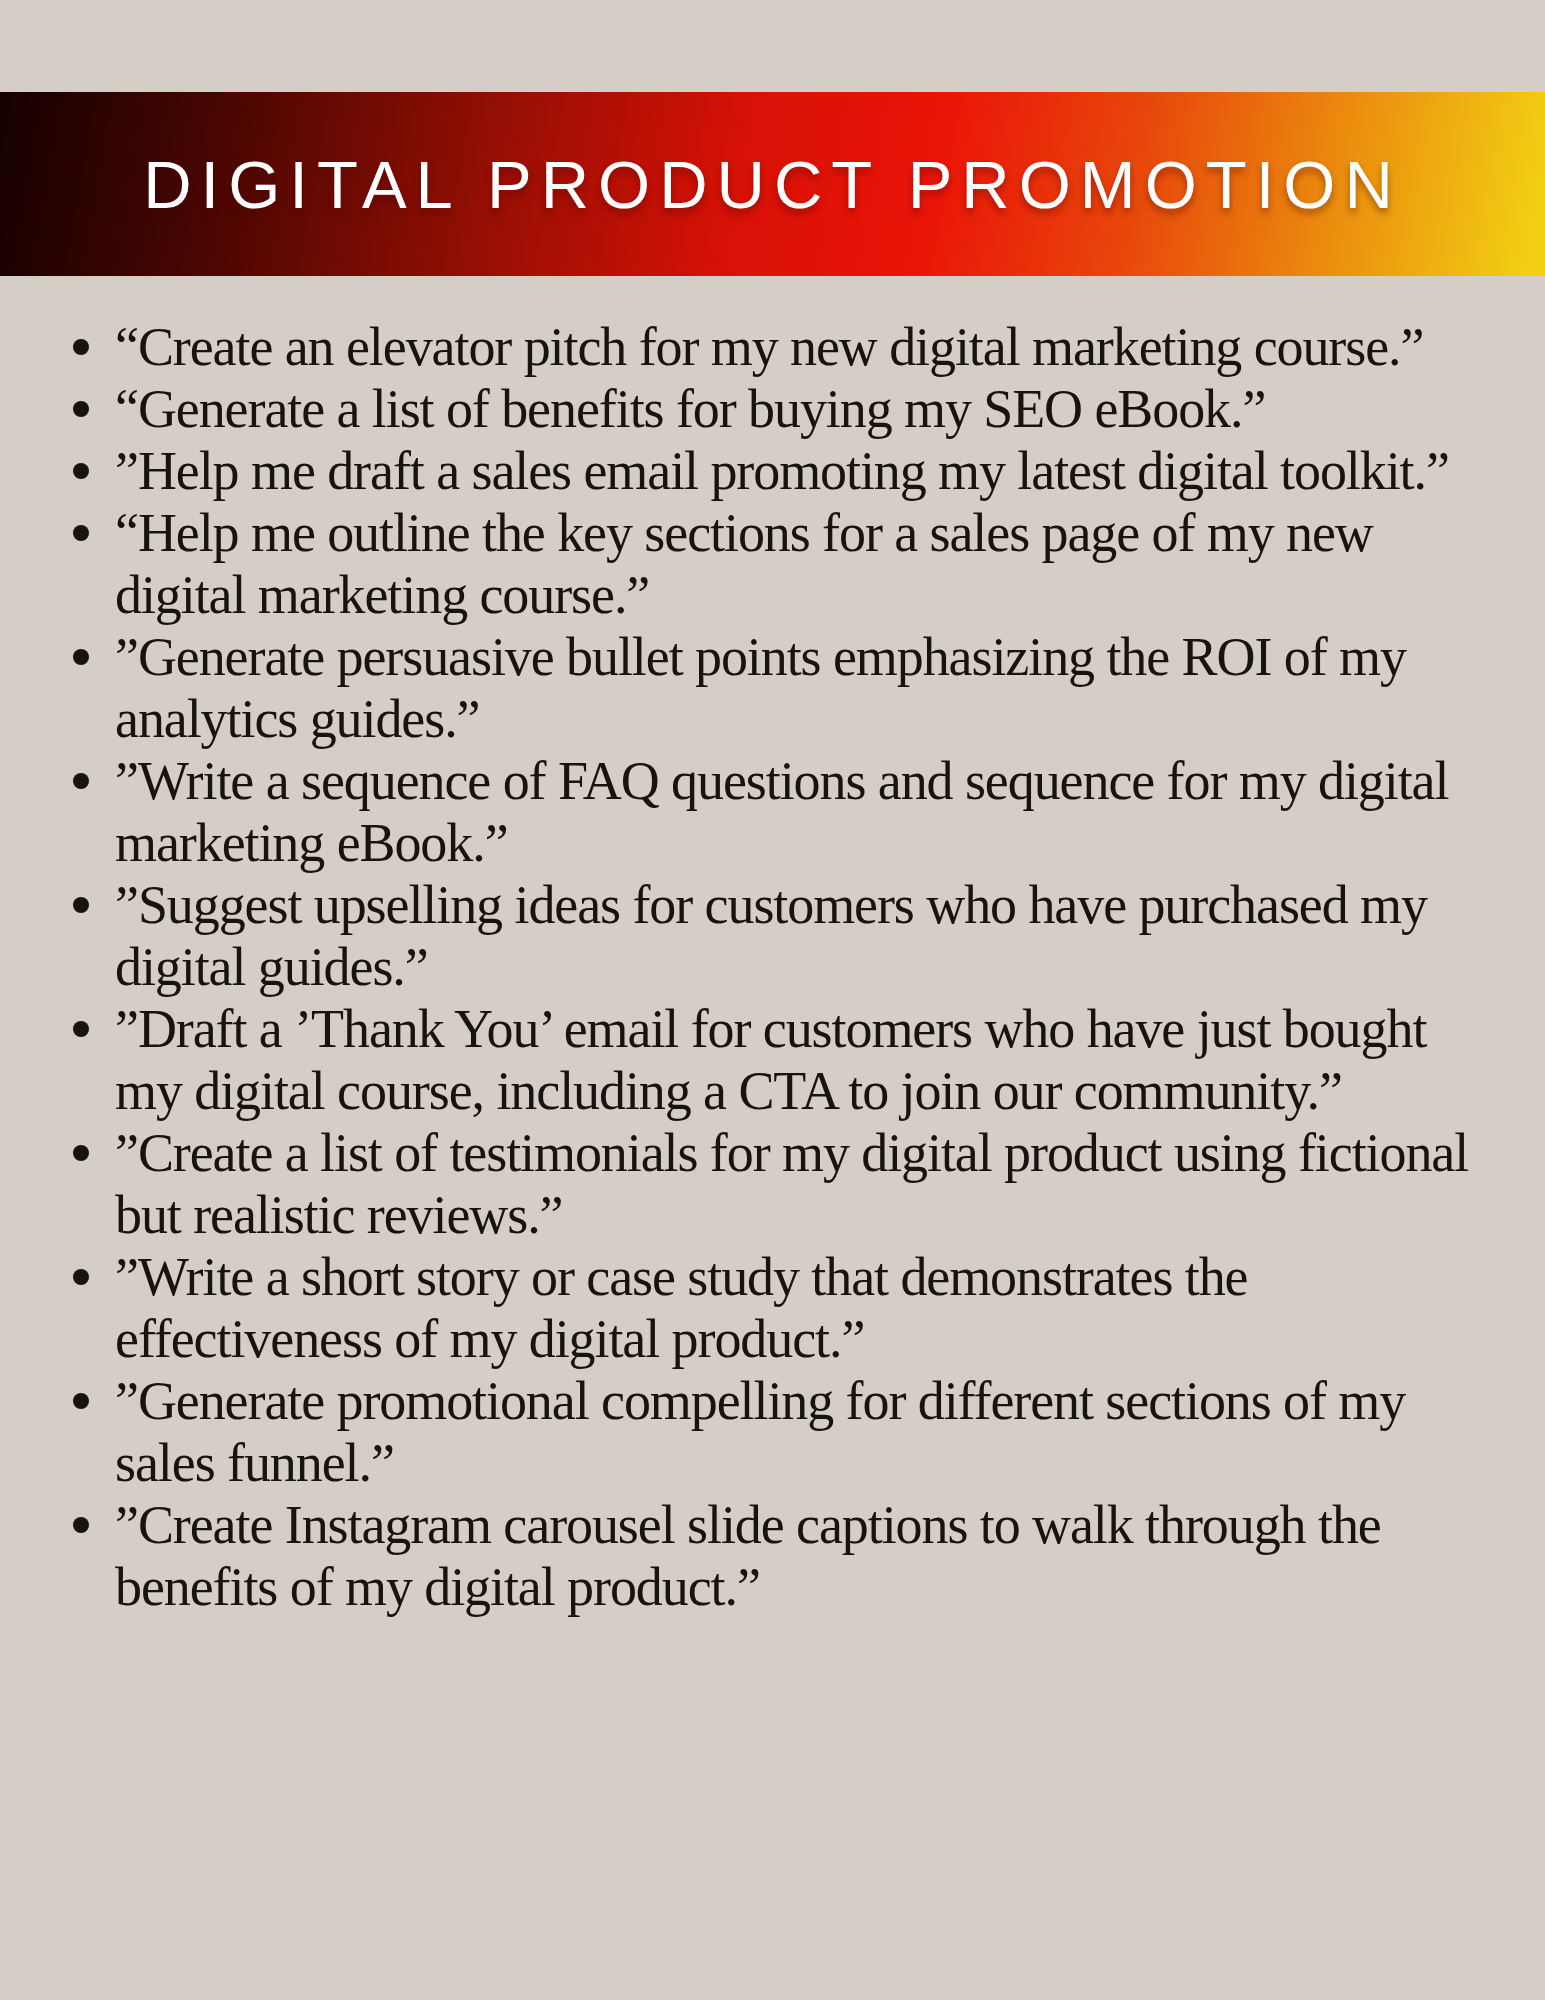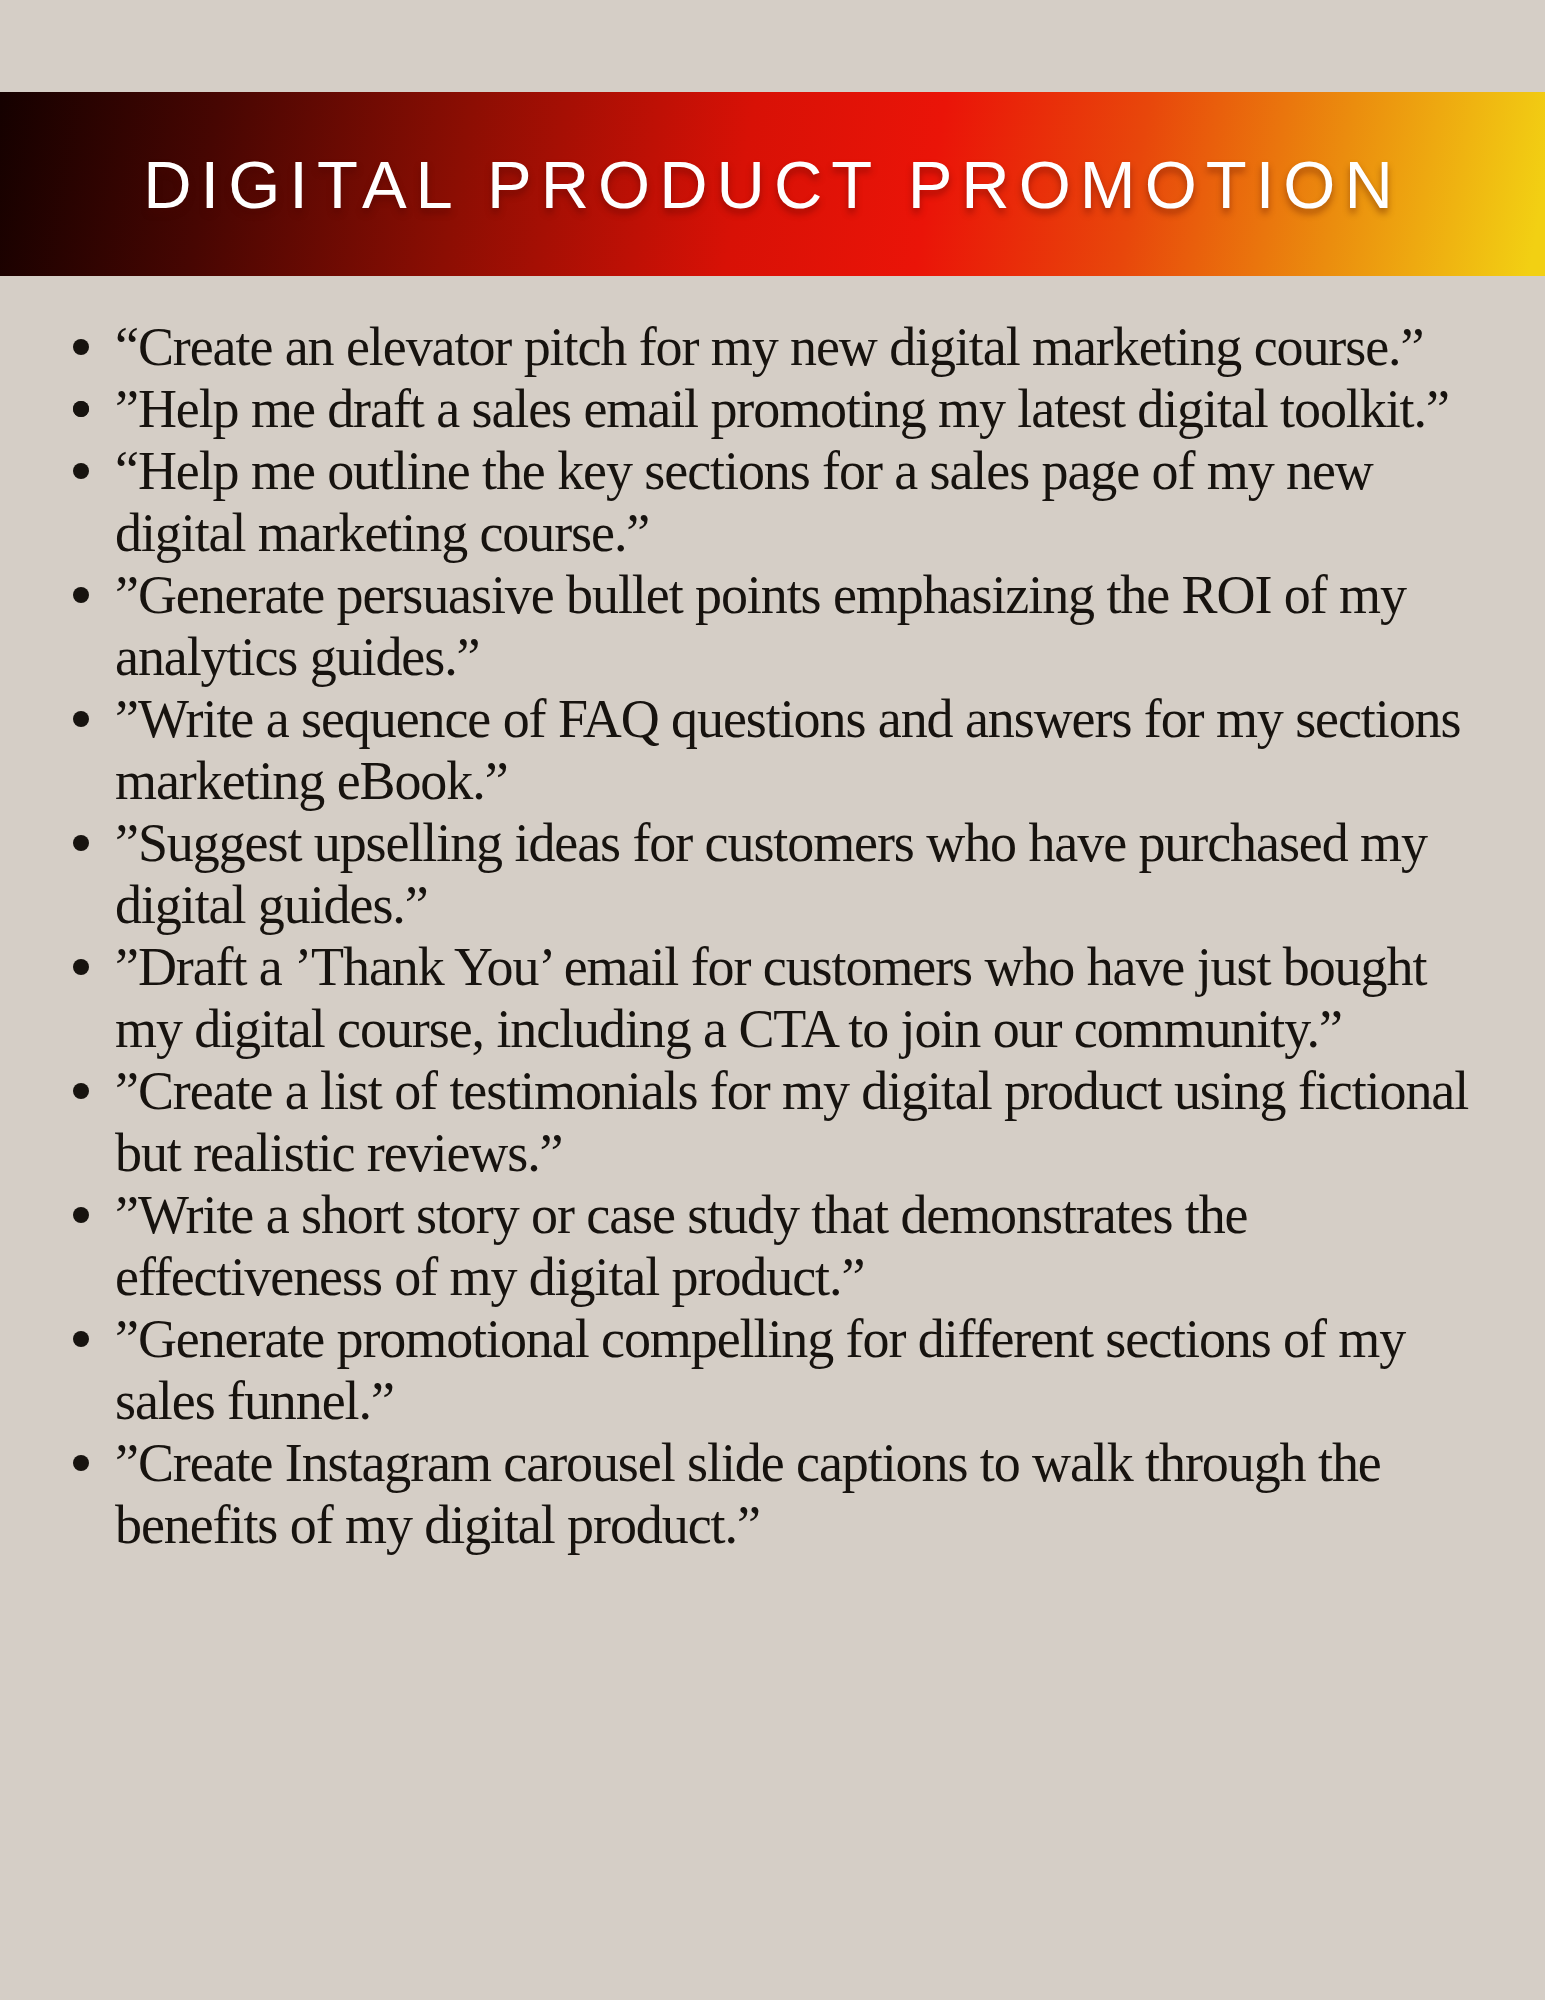--- a/index.html
+++ b/index.html
@@ -71,36 +71,37 @@
 </header>
 
 <main>
   <ul class="prompt-list">
     <li>
       <span class="bullet"></span>
       <span>“Create an elevator pitch for my new digital marketing course.”</span>
     </li>
     <li>
       <span class="bullet"></span>
+      <span>“Generate a list of benefits for buying my SEO eBook.”</span>
     </li>
     <li>
       <span class="bullet"></span>
       <span>”Help me draft a sales email promoting my latest digital toolkit.”</span>
     </li>
     <li>
       <span class="bullet"></span>
       <span>“Help me outline the key sections for a sales page of my new digital marketing course.”</span>
     </li>
     <li>
       <span class="bullet"></span>
       <span>”Generate persuasive bullet points emphasizing the ROI of my analytics guides.”</span>
     </li>
     <li>
       <span class="bullet"></span>
-      <span>”Write a sequence of FAQ questions and answers for my sections marketing eBook.”</span>
+      <span>”Write a sequence of FAQ questions and sequence for my digital marketing eBook.”</span>
     </li>
     <li>
       <span class="bullet"></span>
       <span>”Suggest upselling ideas for customers who have purchased my digital guides.”</span>
     </li>
     <li>
       <span class="bullet"></span>
       <span>”Draft a ’Thank You’ email for customers who have just bought my digital course, including a CTA to join our community.”</span>
     </li>
     <li>

